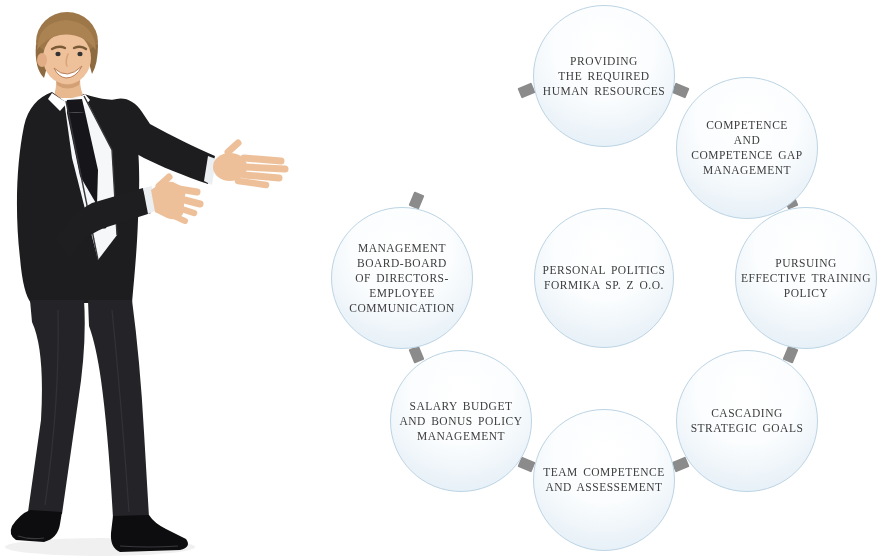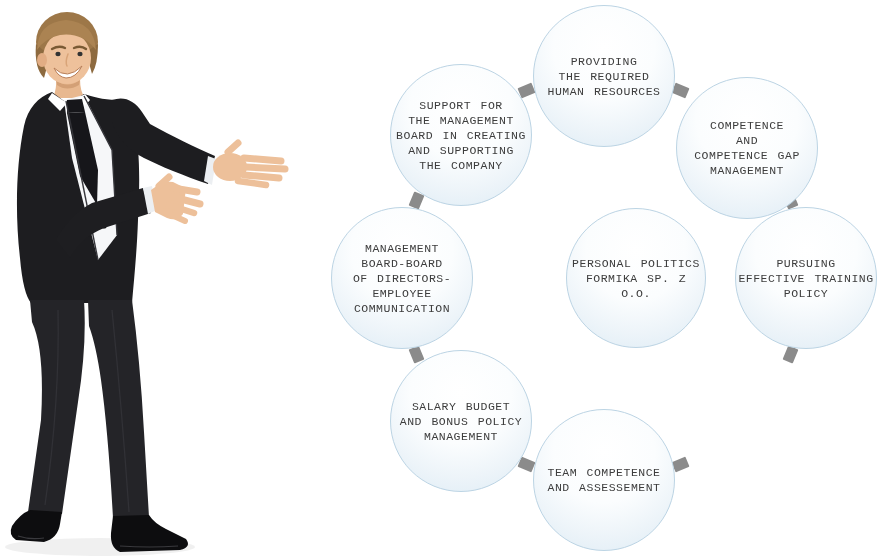--- a/index.html
+++ b/index.html
@@ -1,34 +1,34 @@
 <!DOCTYPE html>
 <html><head>
 <meta charset="utf-8">
 <style>
   html,body { margin:0; padding:0; background:#ffffff; }
   .stage {
     position:relative; width:880px; height:560px;
     background:#ffffff; overflow:hidden;
-    font-family:Liberation Mono, monospace;
+    font-family:Liberation Serif, serif;
   }
 
   
   .presenter { position:absolute; left:0; top:0; width:300px; height:560px; }
 
   
   .node {
     position:absolute; width:142px; height:142px; box-sizing:border-box;
     border-radius:50%;
     border:1px solid #bcd4e4;
     background: radial-gradient(circle at 50% 30%, #ffffff 0%, #fbfdfe 42%, #edf4f9 70%, #dcebf5 100%);
     display:flex; align-items:center; justify-content:center;
     text-align:center; z-index:2;
   }
-  .node.center { width:140px; height:140px;margin-left:32px; }
+  .node.center { width:140px; height:140px; }
   .node .label {
     white-space:pre-line;
     font-size:11.5px; line-height:15px;
     letter-spacing:0.5px; word-spacing:2px;
     color:#3d3d3d;
   }
 
   .n-top    { left:533px; top:5px;   }
   .n-tr     { left:676px; top:77px;  }
   .n-right  { left:735px; top:207px; }
@@ -153,42 +153,39 @@
     <div class="label">COMPETENCE
 AND
 COMPETENCE GAP
 MANAGEMENT</div>
   </div>
   <div class="node n-right">
     <div class="label">PURSUING
 EFFECTIVE TRAINING
 POLICY</div>
   </div>
+  <div class="node n-br">
+    <div class="label">CASCADING
+STRATEGIC GOALS</div>
+  </div>
   <div class="node n-bottom">
     <div class="label">TEAM COMPETENCE
 AND ASSESSEMENT</div>
   </div>
   <div class="node n-bl">
     <div class="label">SALARY BUDGET
 AND BONUS POLICY
 MANAGEMENT</div>
   </div>
   <div class="node n-left">
     <div class="label">MANAGEMENT
 BOARD-BOARD
 OF DIRECTORS-
 EMPLOYEE
 COMMUNICATION</div>
   </div>
-  <div class="node n-tl">
-    <div class="label">SUPPORT FOR
-THE MANAGEMENT
-BOARD IN CREATING
-AND SUPPORTING
-THE COMPANY</div>
-  </div>
 
   <div class="node center n-center">
     <div class="label">PERSONAL POLITICS
 FORMIKA SP. Z O.O.</div>
   </div>
 
 </div>
 
 </body></html>

